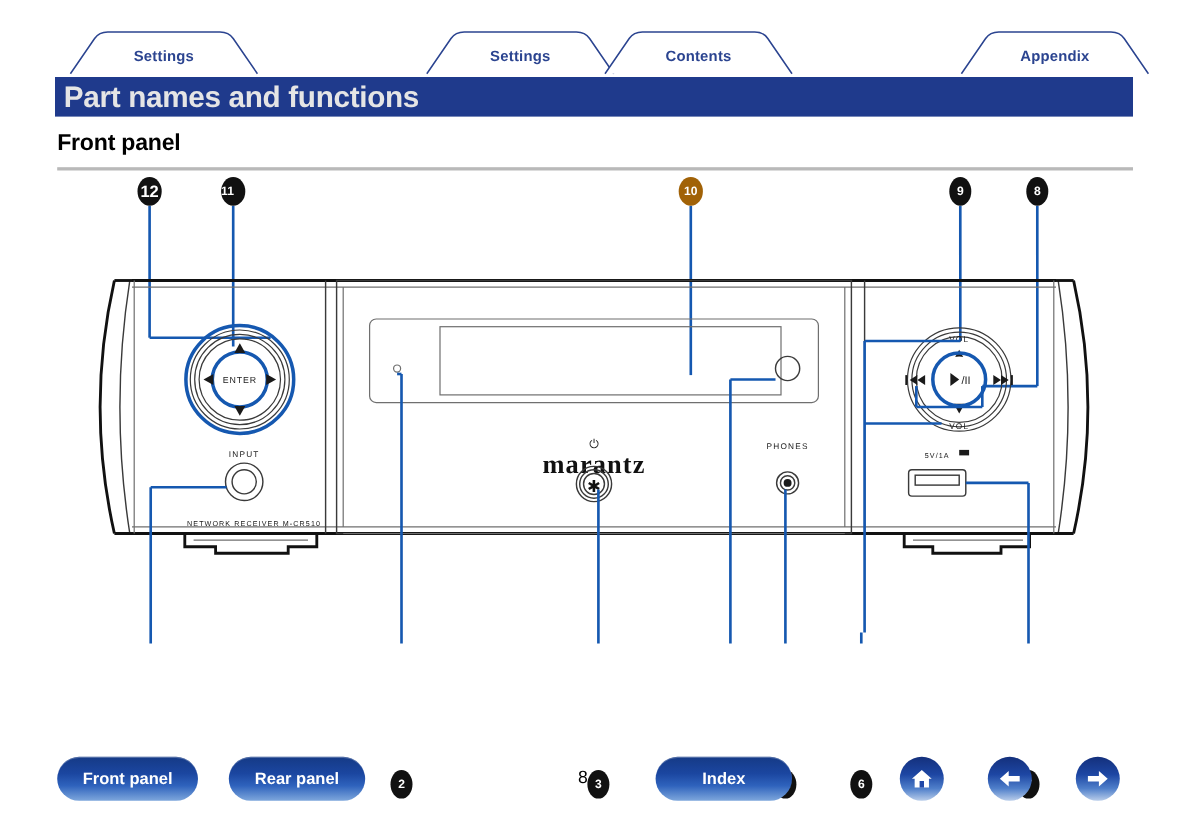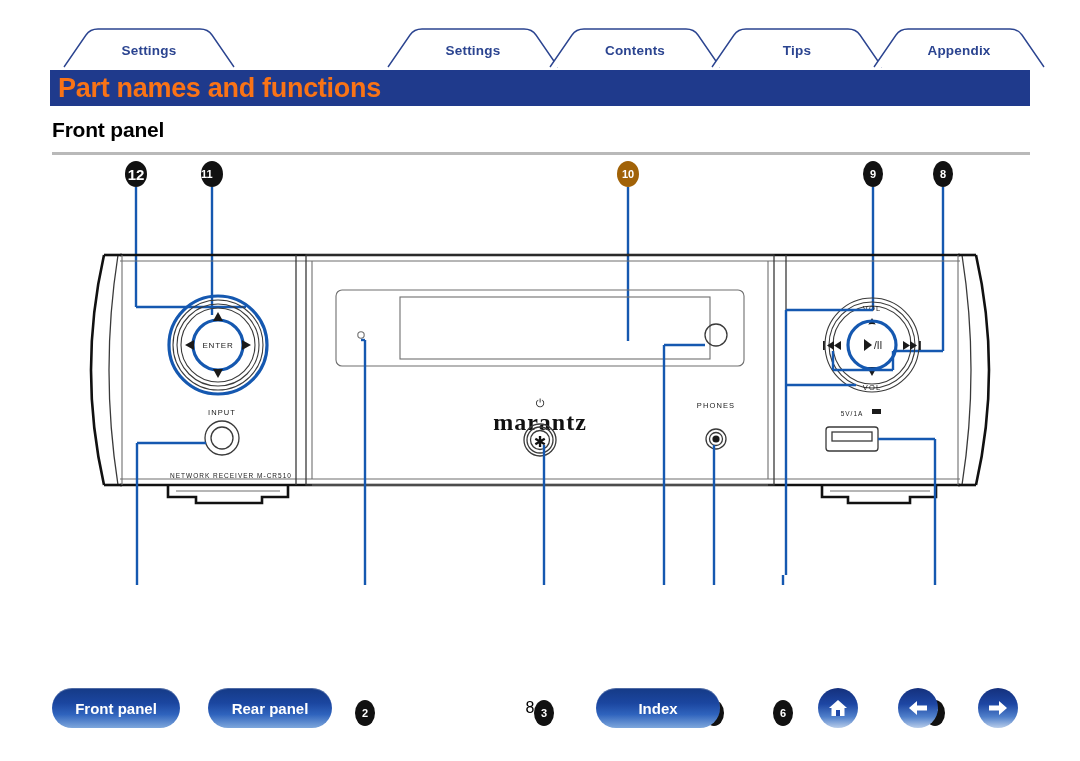--- a/index.html
+++ b/index.html
@@ -17,21 +17,21 @@
     display:flex;align-items:center;justify-content:center;
     font-size:13.5px;font-weight:bold;color:#2b4490;letter-spacing:.2px;
     padding-top:6px;box-sizing:border-box;
   }
   
   .titlebar{
     position:absolute;left:50px;top:70px;width:980px;height:36px;
     background:#1f3a8c;display:flex;align-items:center;
   }
   .titlebar .ttext{
-    color:#f97316;font-size:27px;font-weight:bold;
+    color:#e5e5e5;font-size:27px;font-weight:bold;
     padding-left:8px;letter-spacing:-.3px;line-height:1;
   }
   
   .section-h{
     position:absolute;left:52px;top:118px;width:978px;
     font-size:21px;font-weight:bold;color:#000;letter-spacing:-.2px;
   }
   .section-rule{
     position:absolute;left:52px;top:152px;width:978px;height:3px;
     background:#b9b9b9;
@@ -72,26 +72,20 @@
     <svg width="178" height="42" viewBox="0 0 178 42">
         <path d="M4 41 L26 9 Q30 3 38 3 L140 3 Q148 3 152 9 L174 41" fill="#ffffff" stroke="#2b4490" stroke-width="1.4"></path>
       </svg>
     <div class="tlabel">Settings</div>
   </div>
   <div class="tab" style="left:546px;width:178px;">
     <svg width="178" height="42" viewBox="0 0 178 42">
         <path d="M4 41 L26 9 Q30 3 38 3 L140 3 Q148 3 152 9 L174 41" fill="#ffffff" stroke="#2b4490" stroke-width="1.4"></path>
       </svg>
     <div class="tlabel">Contents</div>
-  </div>
-  <div class="tab" style="left:708px;width:178px;">
-    <svg width="178" height="42" viewBox="0 0 178 42">
-        <path d="M4 41 L26 9 Q30 3 38 3 L140 3 Q148 3 152 9 L174 41" fill="#ffffff" stroke="#2b4490" stroke-width="1.4"></path>
-      </svg>
-    <div class="tlabel">Tips</div>
   </div>
   <div class="tab" style="left:870px;width:178px;">
     <svg width="178" height="42" viewBox="0 0 178 42">
         <path d="M4 41 L26 9 Q30 3 38 3 L140 3 Q148 3 152 9 L174 41" fill="#ffffff" stroke="#2b4490" stroke-width="1.4"></path>
       </svg>
     <div class="tlabel">Appendix</div>
   </div>
 </div>
 
 <div class="titlebar">

